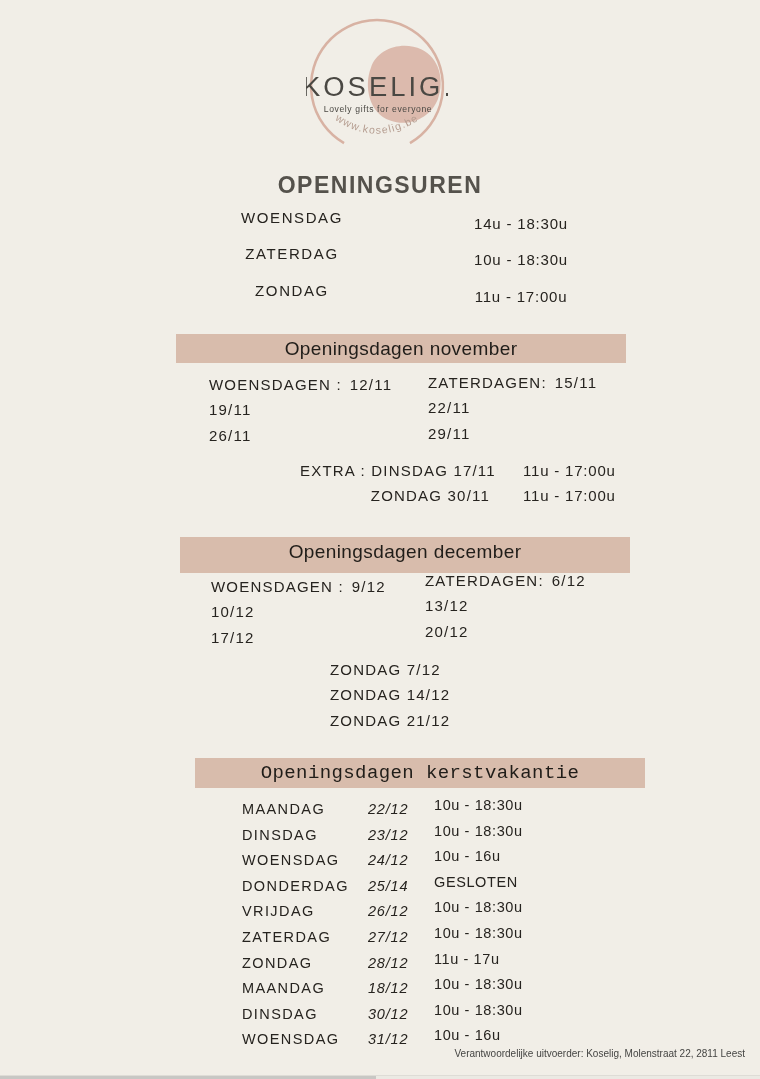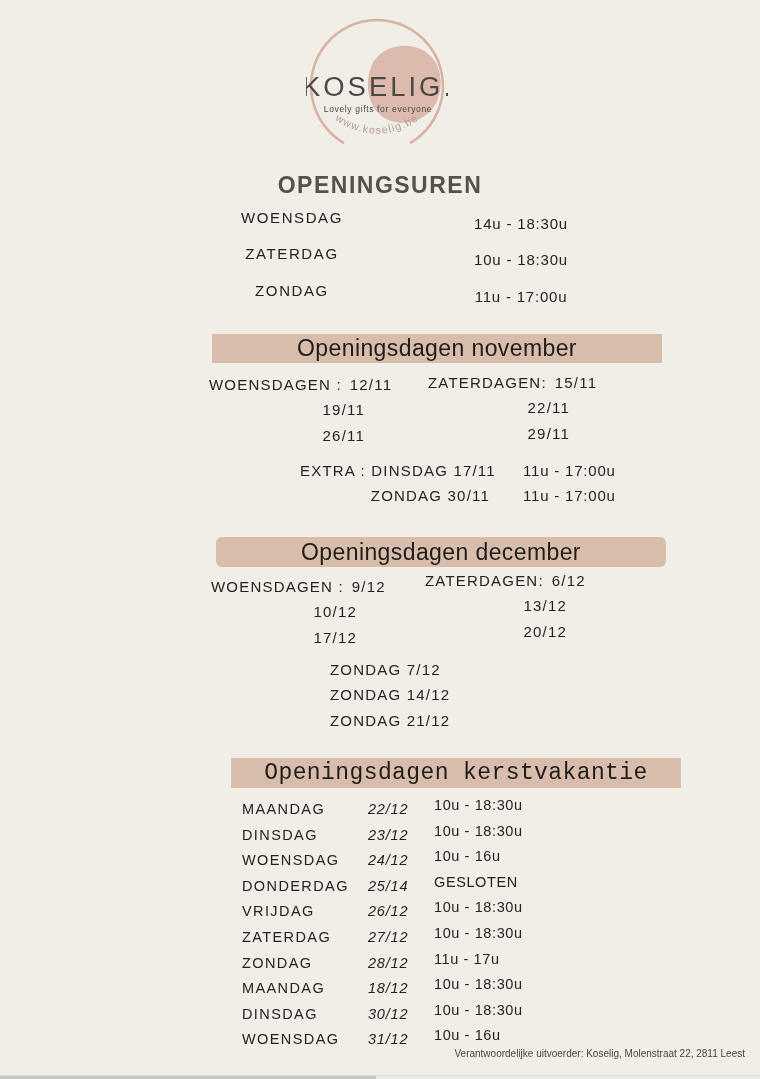--- a/index.html
+++ b/index.html
@@ -18,29 +18,29 @@
     font-size:23px; font-weight:bold; letter-spacing:1.5px; color:#55524c;
   }
   
   .hours { position:absolute; left:202px; top:206px; width:420px; }
   .hours-row { display:flex; height:36.4px; font-size:15px; }
   .hr-day  { width:180px; text-align:center; letter-spacing:1.6px; padding-top:3px; font-weight:500; }
   .hr-time { width:160px; margin-left:59px; text-align:center; padding-top:9px; letter-spacing:0.8px; }
   
   .section-bar {
     position:absolute; width:450px; height:29px; background:var(--bar,#d8bcac);
-    text-align:center; font-size:23px; font-weight:500; line-height:29px;
-    letter-spacing:0.4px; color:#201d19;margin-left:36px;
+    text-align:center; font-size:19px; font-weight:500; line-height:29px;
+    letter-spacing:0.4px; color:#201d19;
   }
   .bar-nov   { left:176px; top:334px; }
-  .bar-dec   { left:180px; top:537px; height:30px; line-height:30px;border-radius:6px; }
+  .bar-dec   { left:180px; top:537px; height:36px; line-height:30px; }
   .bar-kerst { left:195px; top:758px; height:30px; line-height:30px;font-family:Liberation Mono, monospace; }
   
   .col { position:absolute; font-size:15px; letter-spacing:1.2px; }
-  .col-line { text-align:right; line-height:25.4px; white-space:nowrap; }
+  .col-line { text-align:left; line-height:25.4px; white-space:nowrap; }
   .date-part { margin-left:8px; }
   .nov-wed { left:209px; top:372px; width:156px; }
   .nov-sat { left:428px; top:370px; width:142px; }
   .dec-wed { left:211px; top:574px; width:146px; }
   .dec-sat { left:425px; top:568px; width:142px; }
   
   .extra-nov { position:absolute; left:300px; top:458px; }
   .extra-row { display:flex; line-height:25.2px; font-size:15px; }
   .ex-label { width:190px; text-align:right; letter-spacing:1.2px; white-space:nowrap; }
   .ex-time  { width:110px; margin-left:33px; letter-spacing:0.8px; }

